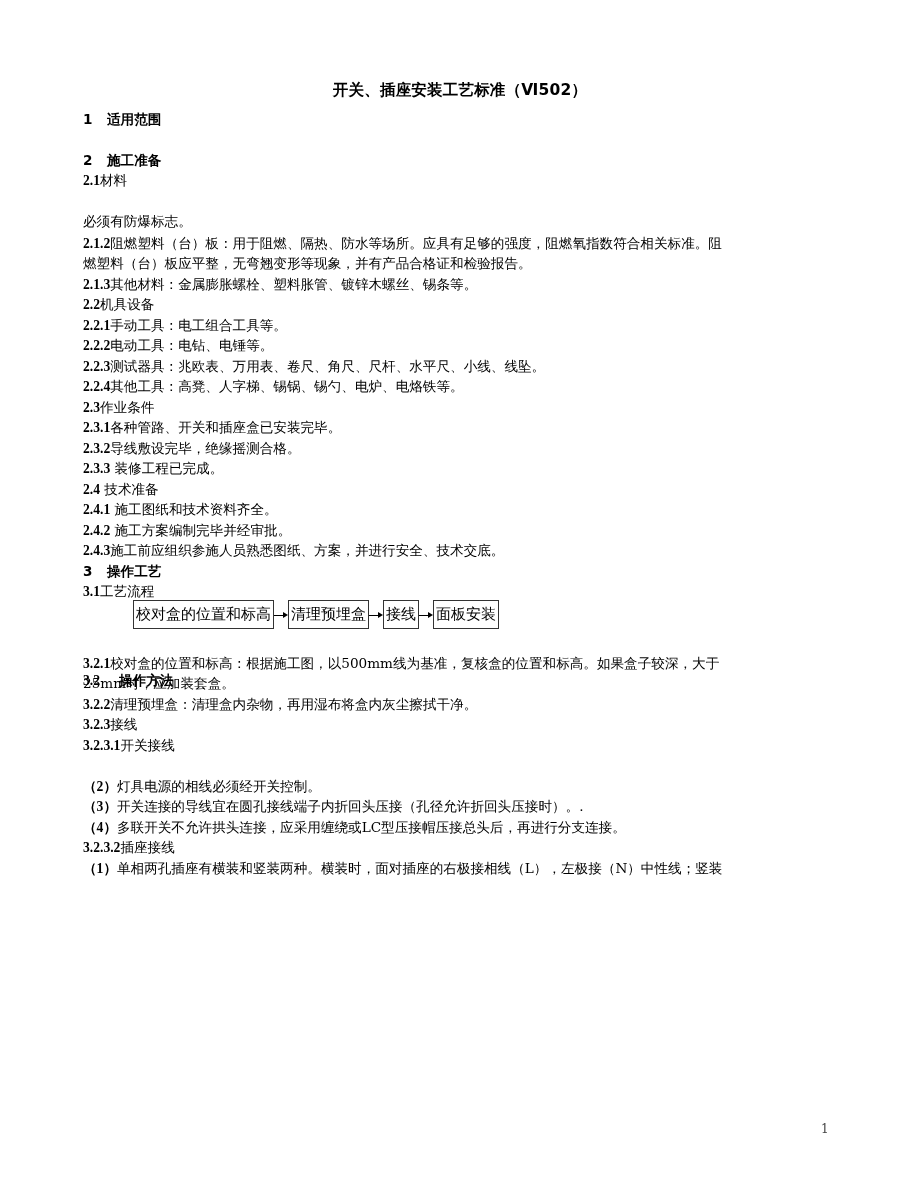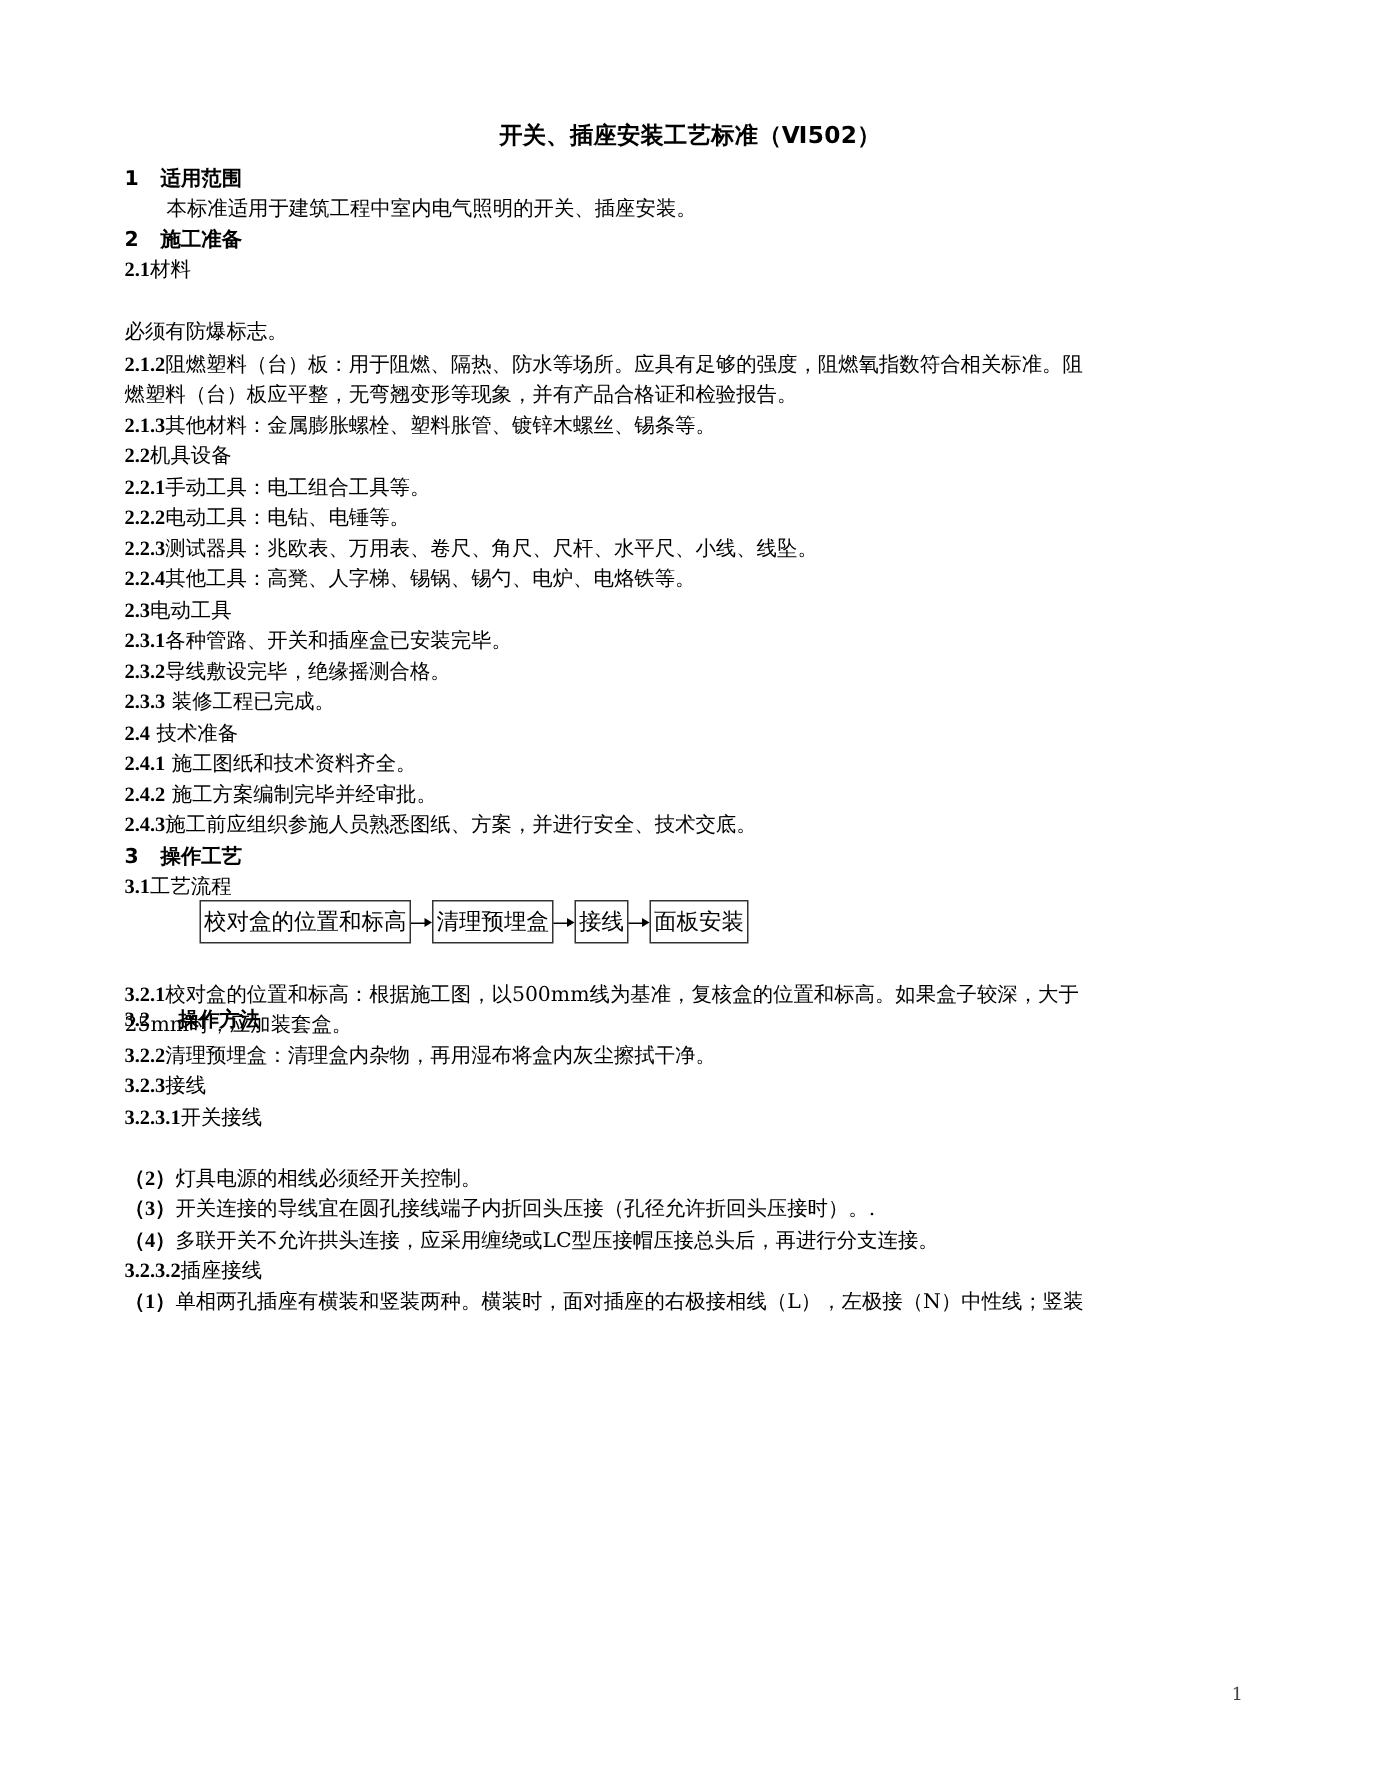--- a/index.html
+++ b/index.html
@@ -24,36 +24,35 @@
   .h2 .num { display: inline-block; width: 36px; font-family: "Liberation Serif", serif; }
   .pagenum { position: absolute; left: 821px; top: 1122px; font-size: 12px; color: #444; }
 </style>
 </head>
 <body>
 
 <div class="page">
   <div class="title">开关、插座安装工艺标准（Ⅵ502）</div>
 
   <div class="line h1" style="top:109px"><span class="num">1</span><span>适用范围</span></div>
-  <div class="line indent" style="top:129px">本标准适用于建筑工程中室内电气照明的开关、插座安装。</div>
 
   <div class="line h1" style="top:150px"><span class="num">2</span><span>施工准备</span></div>
   <div class="line" style="top:170px"><span class="num-b">2.1</span><span>材料</span></div>
   <div class="line" style="top:211px">必须有防爆标志。</div>
   <div class="line" style="top:233px"><span class="num-b">2.1.2</span><span>阻燃塑料（台）板：用于阻燃、隔热、防水等场所。应具有足够的强度，阻燃氧指数符合相关标准。阻</span></div>
   <div class="line" style="top:253px">燃塑料（台）板应平整，无弯翘变形等现象，并有产品合格证和检验报告。</div>
   <div class="line" style="top:274px"><span class="num-b">2.1.3</span><span>其他材料：金属膨胀螺栓、塑料胀管、镀锌木螺丝、锡条等。</span></div>
 
   <div class="line" style="top:294px"><span class="num-b">2.2</span><span>机具设备</span></div>
   <div class="line" style="top:315px"><span class="num-b">2.2.1</span><span>手动工具：电工组合工具等。</span></div>
   <div class="line" style="top:335px"><span class="num-b">2.2.2</span><span>电动工具：电钻、电锤等。</span></div>
   <div class="line" style="top:356px"><span class="num-b">2.2.3</span><span>测试器具：兆欧表、万用表、卷尺、角尺、尺杆、水平尺、小线、线坠。</span></div>
   <div class="line" style="top:376px"><span class="num-b">2.2.4</span><span>其他工具：高凳、人字梯、锡锅、锡勺、电炉、电烙铁等。</span></div>
 
-  <div class="line" style="top:397px"><span class="num-b">2.3</span><span>电动工具</span></div>
+  <div class="line" style="top:397px"><span class="num-b">2.3</span><span>作业条件</span></div>
   <div class="line" style="top:417px"><span class="num-b">2.3.1</span><span>各种管路、开关和插座盒已安装完毕。</span></div>
   <div class="line" style="top:438px"><span class="num-b">2.3.2</span><span>导线敷设完毕，绝缘摇测合格。</span></div>
   <div class="line" style="top:458px"><span class="num-b">2.3.3</span><span> 装修工程已完成。</span></div>
 
   <div class="line" style="top:479px"><span class="num-b">2.4</span><span> 技术准备</span></div>
   <div class="line" style="top:499px"><span class="num-b">2.4.1</span><span> 施工图纸和技术资料齐全。</span></div>
   <div class="line" style="top:520px"><span class="num-b">2.4.2</span><span> 施工方案编制完毕并经审批。</span></div>
   <div class="line" style="top:540px"><span class="num-b">2.4.3</span><span>施工前应组织参施人员熟悉图纸、方案，并进行安全、技术交底。</span></div>
 
   <div class="line h1" style="top:561px"><span class="num">3</span><span>操作工艺</span></div>

